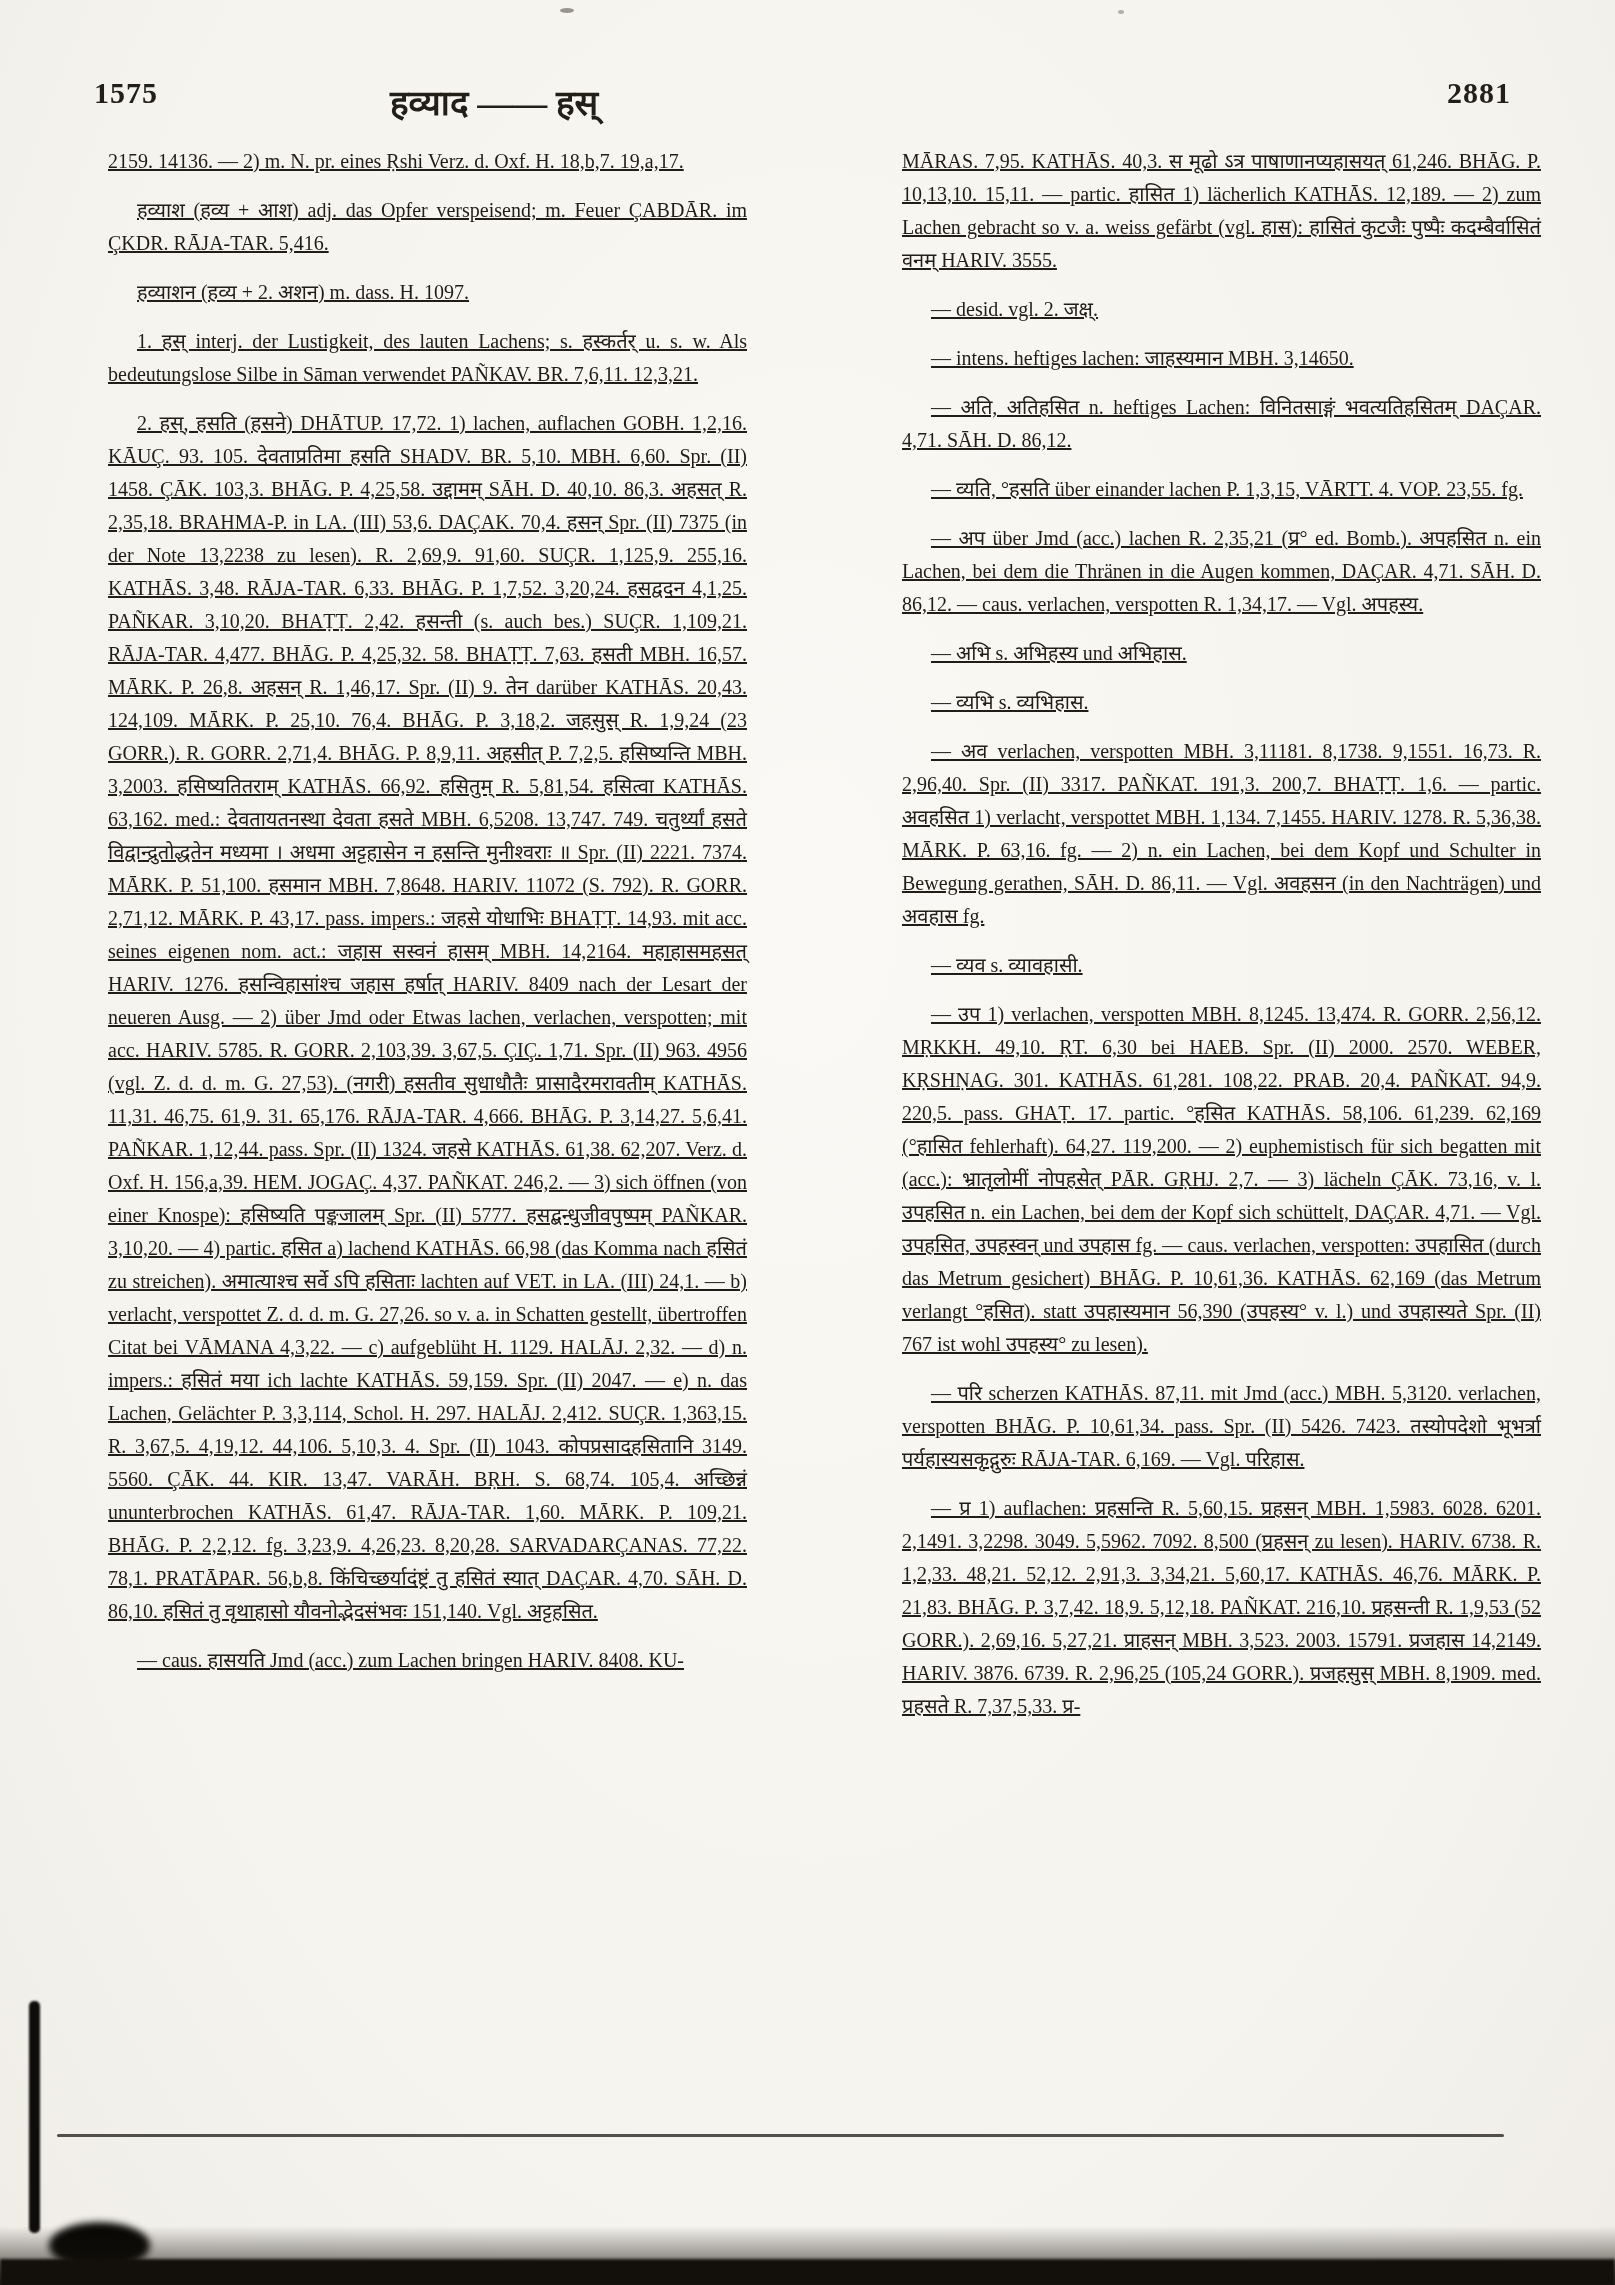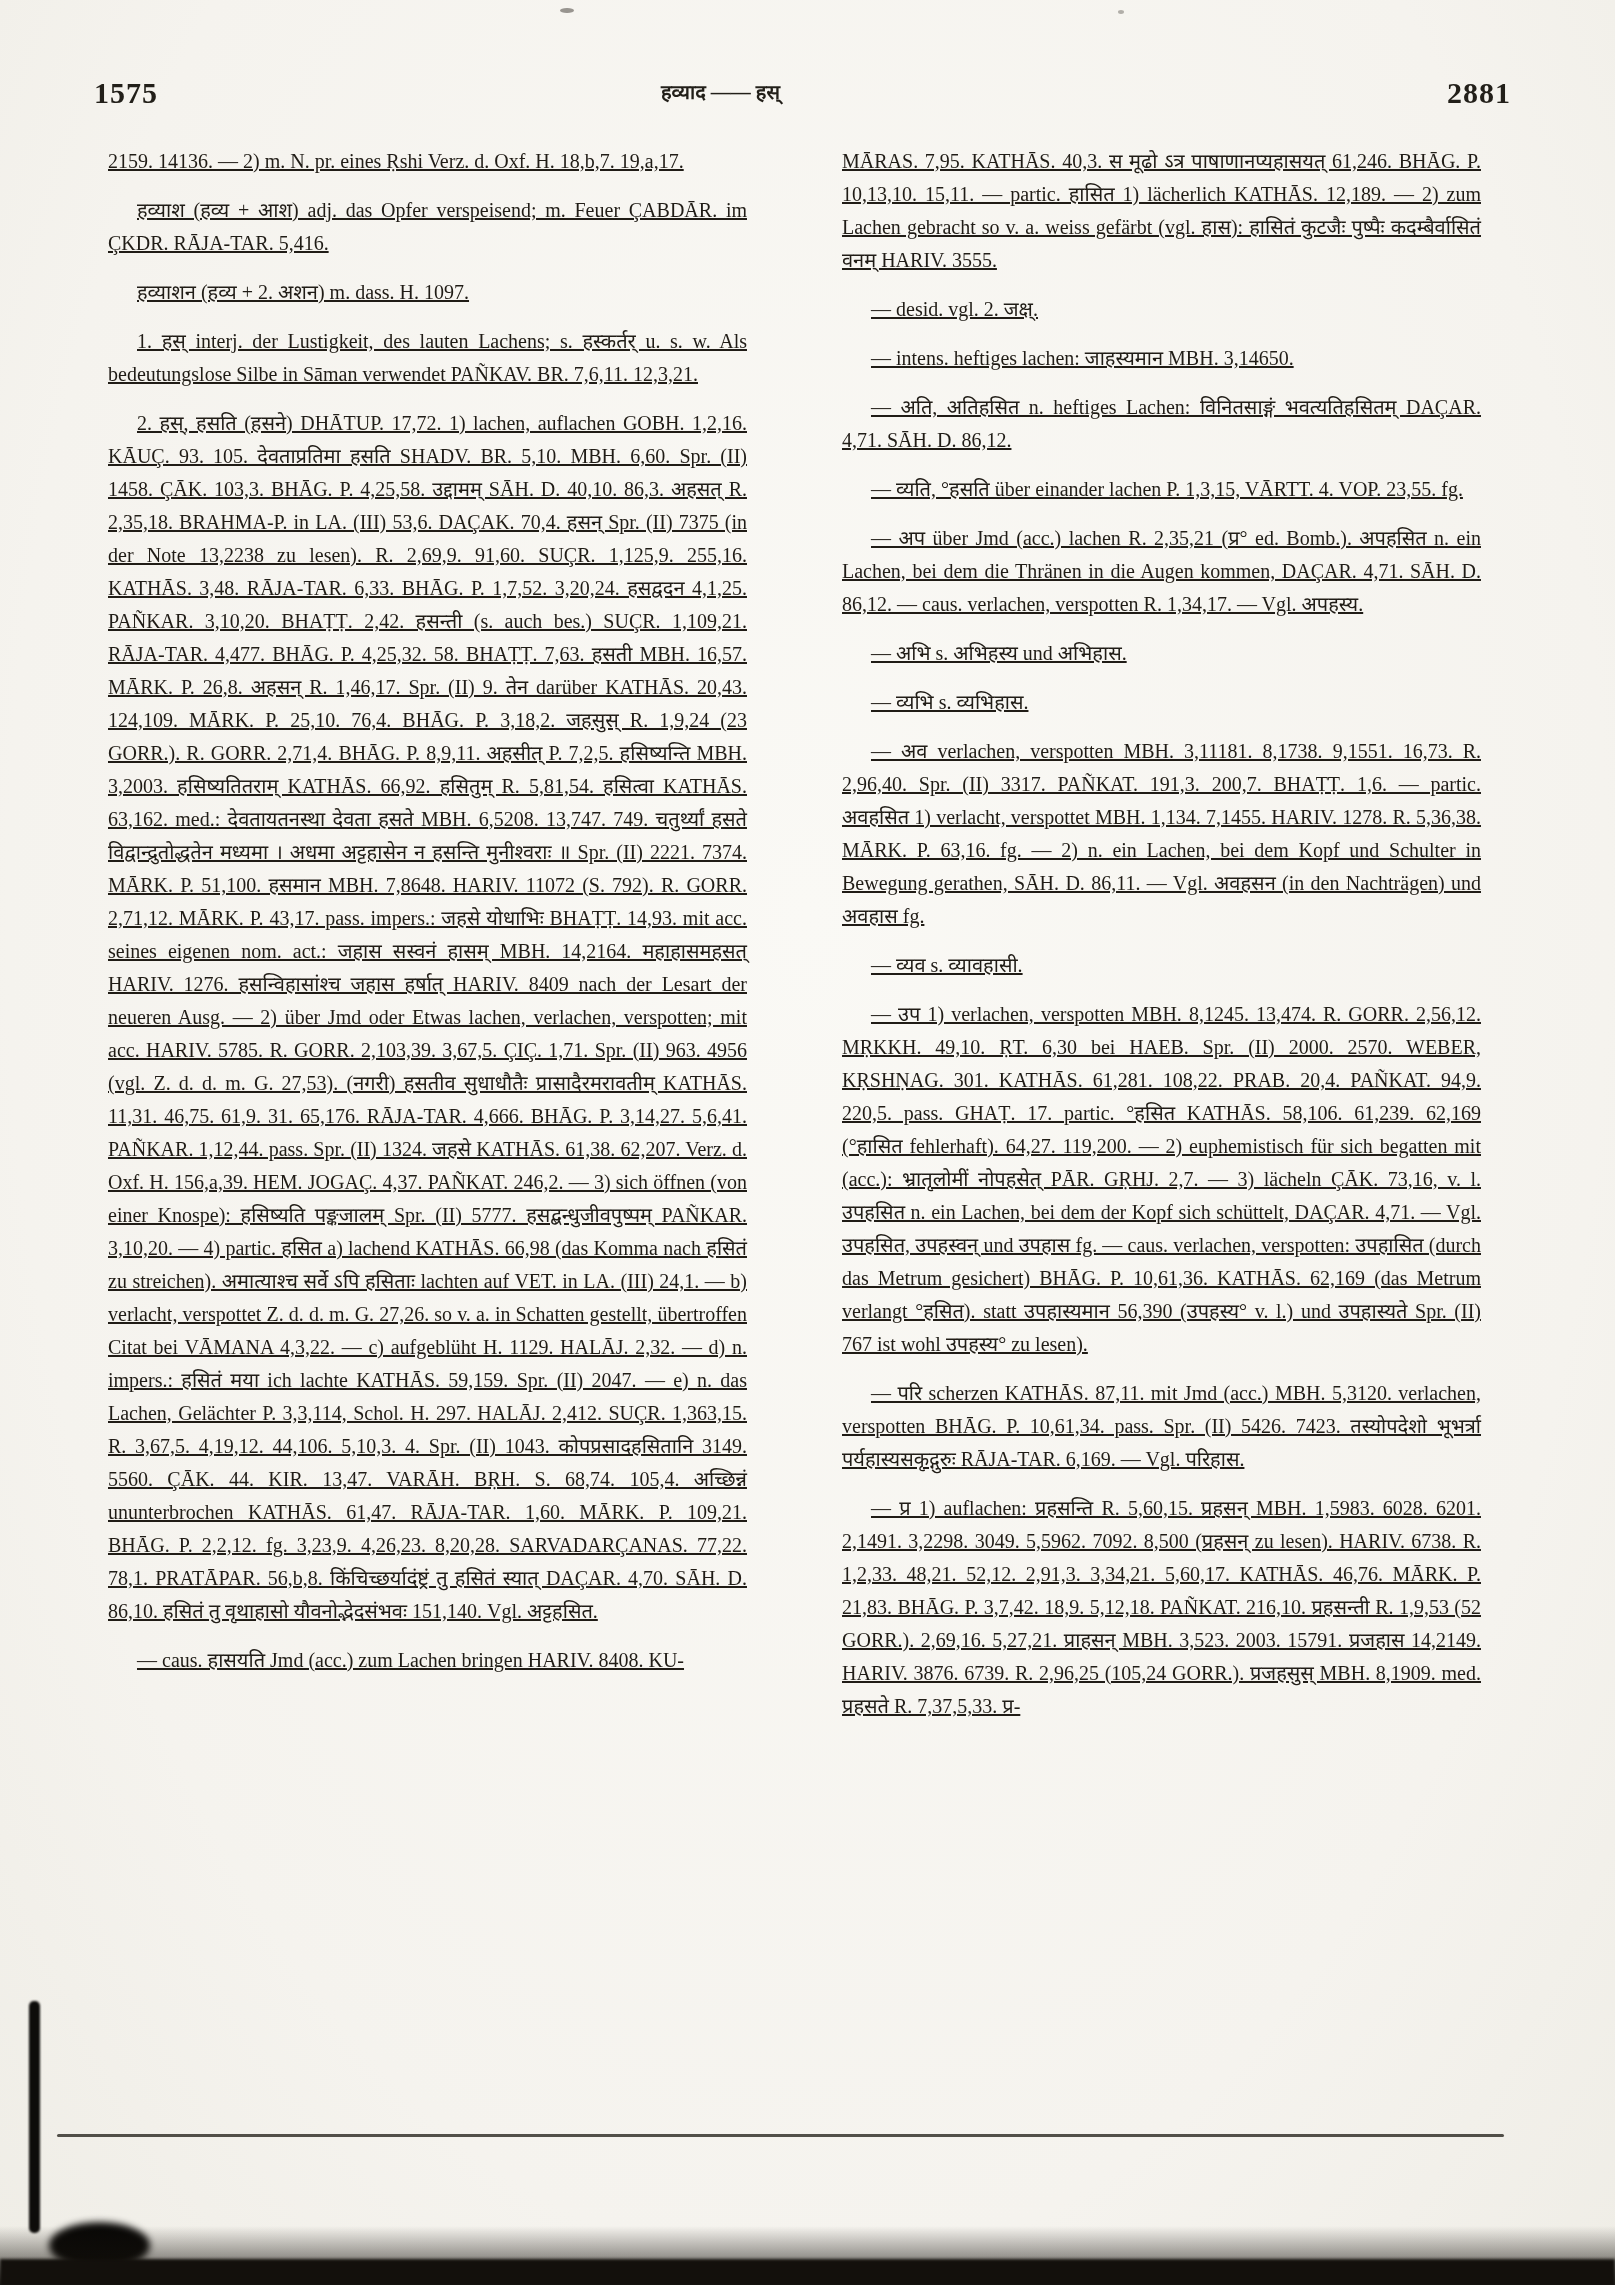--- a/index.html
+++ b/index.html
@@ -11,31 +11,31 @@
     font-family:"Liberation Serif","DejaVu Serif",serif;
     overflow:hidden;
   }
   .page { position:absolute; inset:0; background:radial-gradient(ellipse at 50% 40%, #faf9f5 0%, #f5f3ee 70%, #efede6 100%);padding-left:35px; }
 
   
   .page-header { position:absolute; top:76px; left:0; width:100%; height:43px; }
   .pn { position:absolute; font-size:30px; font-weight:bold; letter-spacing:1px; color:#221f19; }
   .pn-left { left:94px; top:0; }
   .pn-right { left:1447px; top:0; }
-  .running-title { position:absolute; left:390px; width:390px; top:2px; text-align:right; font-size:20px; font-weight:600; color:#221f19; }
+  .running-title { position:absolute; left:390px; width:390px; top:2px; text-align:left; font-size:35px; font-weight:600; color:#221f19; }
 
   
   .column {
     position:absolute; top:129px; width:671px;
     font-size:20px; line-height:33px;
     text-align:justify;
     color:#201c16;
   }
   .col-left  { left:92px; }
-  .col-right { left:826px; }
+  .col-right { left:886px; }
   .column p { text-indent:29px; margin:16px;text-decoration:underline; }
   .column p.noindent { text-indent:0; }
 
   
   .speck { position:absolute; background:#4a463f; border-radius:50%; }
   .speck-1 { left:560px; top:7.8px;  width:13.7px; height:4.9px; opacity:.55; }
   .speck-2 { left:1118px; top:9.8px; width:5.9px; height:3.9px; opacity:.4; }
 
   .artifact { position:absolute; }
   .rule-bottom { left:57px; top:2134px; width:1447px; height:2.9px; background:#35322c; opacity:.85; border-radius:2px; }

